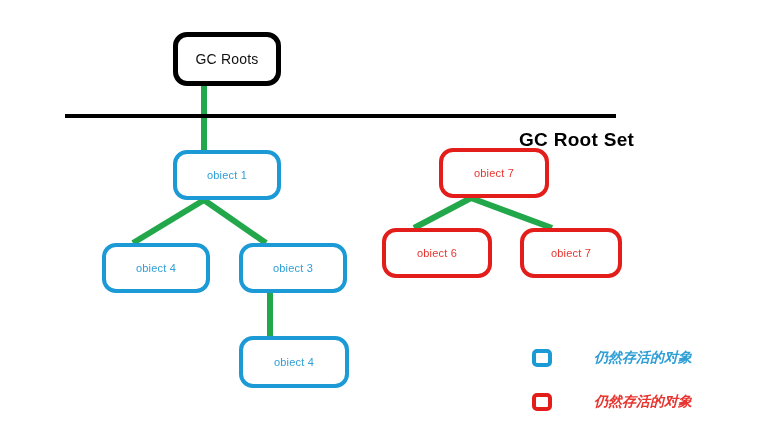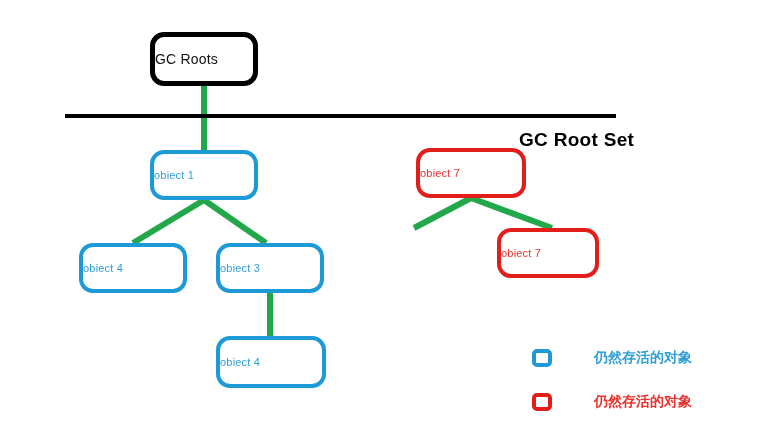--- a/index.html
+++ b/index.html
@@ -22,23 +22,24 @@
     width: 766px;
     height: 447px;
     pointer-events: none;
   }
 
   .node {
     position: absolute;
     box-sizing: border-box;
     display: flex;
     align-items: center;
-    justify-content: flex-start;
+    justify-content: center;
     background: #ffffff;
     z-index: 3;
+    margin-left: 23px;
   }
   .node-label {
     font-size: 11px;
     letter-spacing: 0.2px;
     white-space: nowrap;
   }
 
   
   .node.root {
     border: 5px solid #000000;
@@ -95,20 +96,21 @@
     position: absolute;
     left: 532px;
     top: 344px;
     z-index: 4;
   }
   .legend-row {
     display: flex;
     align-items: center;
     height: 28px;
     margin-bottom: 16px;
+    font-style: italic;
   }
   .legend-swatch {
     width: 20px;
     height: 18px;
     box-sizing: border-box;
     border-radius: 5px;
     background: #ffffff;
   }
   .legend-swatch.live { border: 4px solid #1b9ad6; }
   .legend-swatch.dead { border: 4px solid #e31d1a; }
@@ -158,20 +160,23 @@
   </div>
 
   <div class="node live" style="left:216px; top:336px; width:110px; height:52px;">
     <span class="node-label">obiect 4</span>
   </div>
 
   <div class="node dead" style="left:416px; top:148px; width:110px; height:50px;">
     <span class="node-label">obiect 7</span>
   </div>
 
+  <div class="node dead" style="left:359px; top:228px; width:110px; height:50px;">
+    <span class="node-label">obiect 6</span>
+  </div>
 
   <div class="node dead" style="left:497px; top:228px; width:102px; height:50px;">
     <span class="node-label">obiect 7</span>
   </div>
 
   <div id="legend">
     <div class="legend-row">
       <span class="legend-swatch live"></span>
       <span class="legend-text live">仍然存活的对象</span>
     </div>

